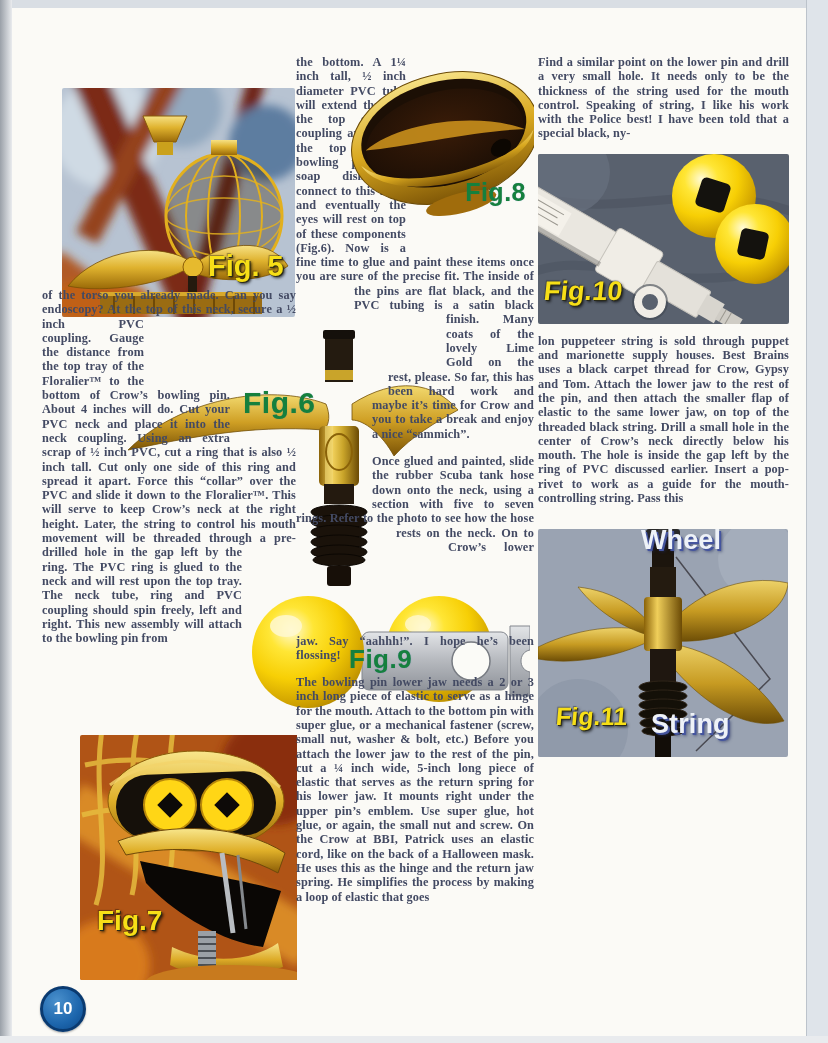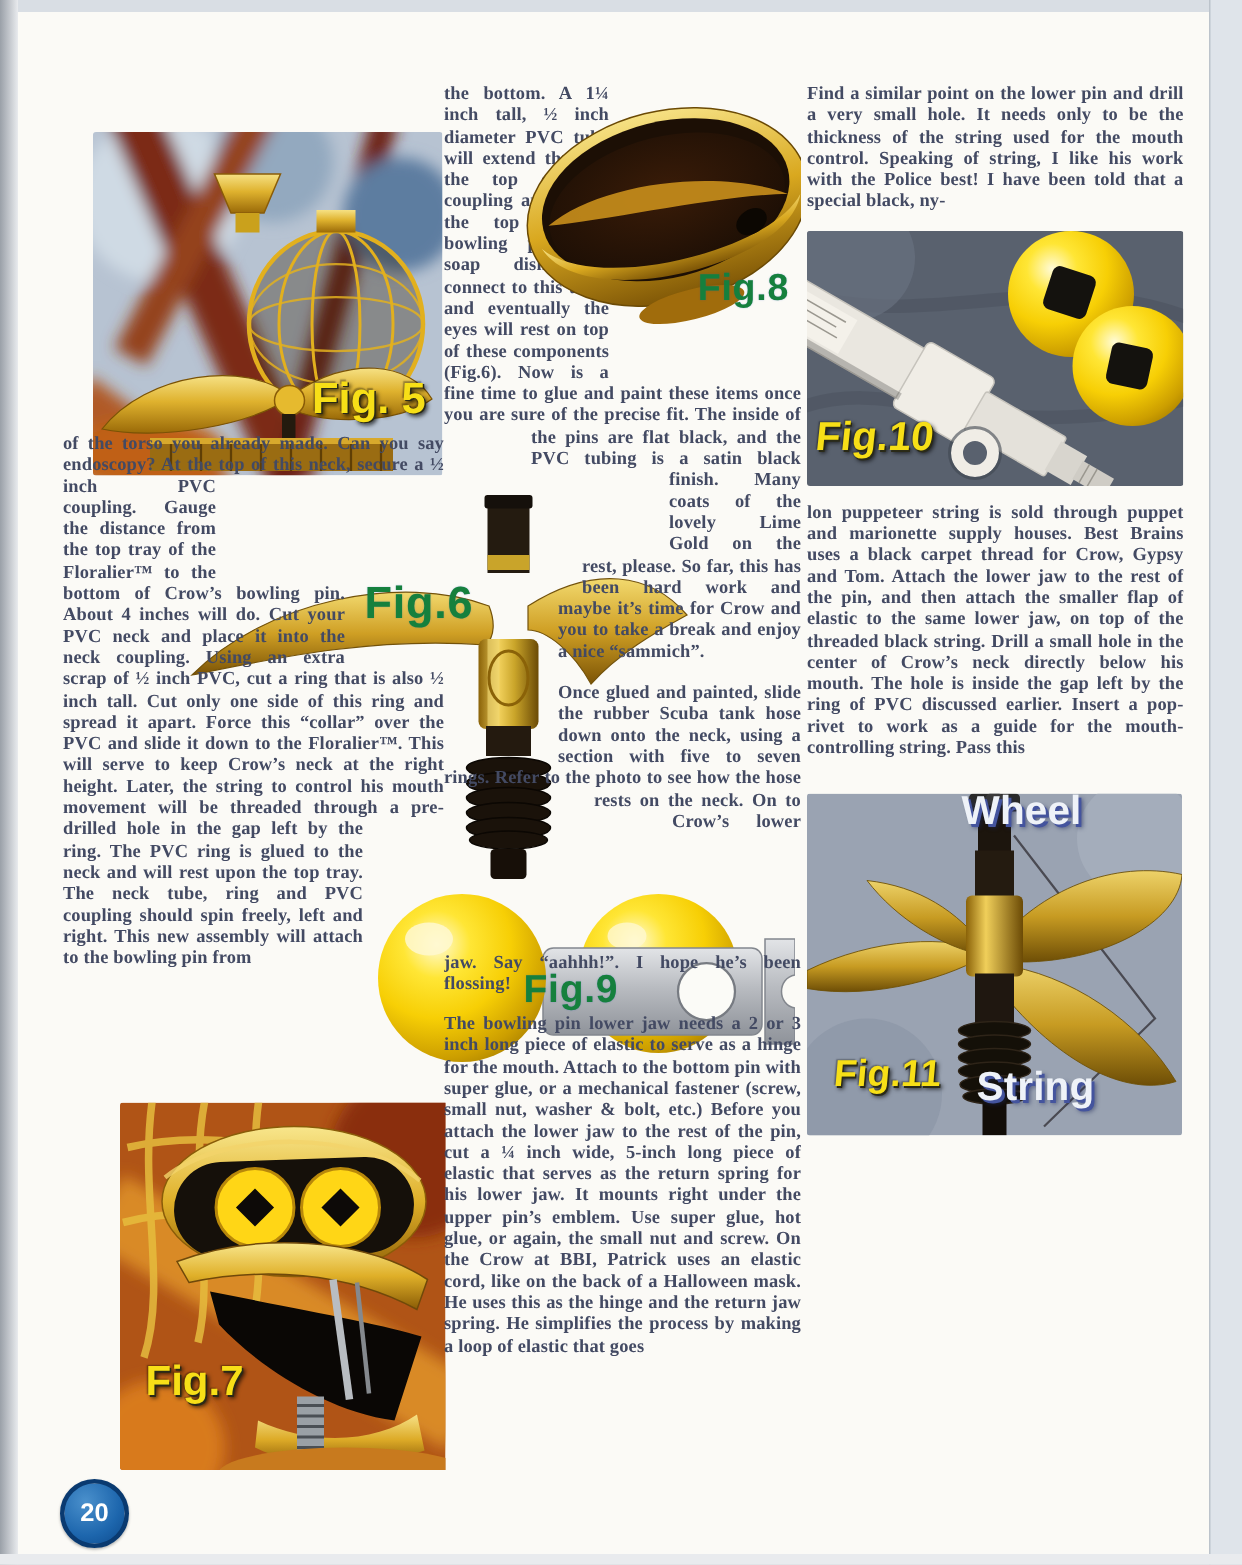--- a/index.html
+++ b/index.html
@@ -380,15 +380,15 @@
         <rect x="117" y="206" width="16" height="22" fill="#120d08"></rect>
       </svg>
       <span class="flabel whiteblue lab-wheel">Wheel</span>
       <span class="flabel whiteblue lab-string">String</span>
       <span class="flabel yellow lab11">Fig.11</span>
     </div>
 
   </div>
 
   <div class="pagenum">
-    <span>20</span>
+    <span>10</span>
   </div>
 </div>
 
 </body></html>

